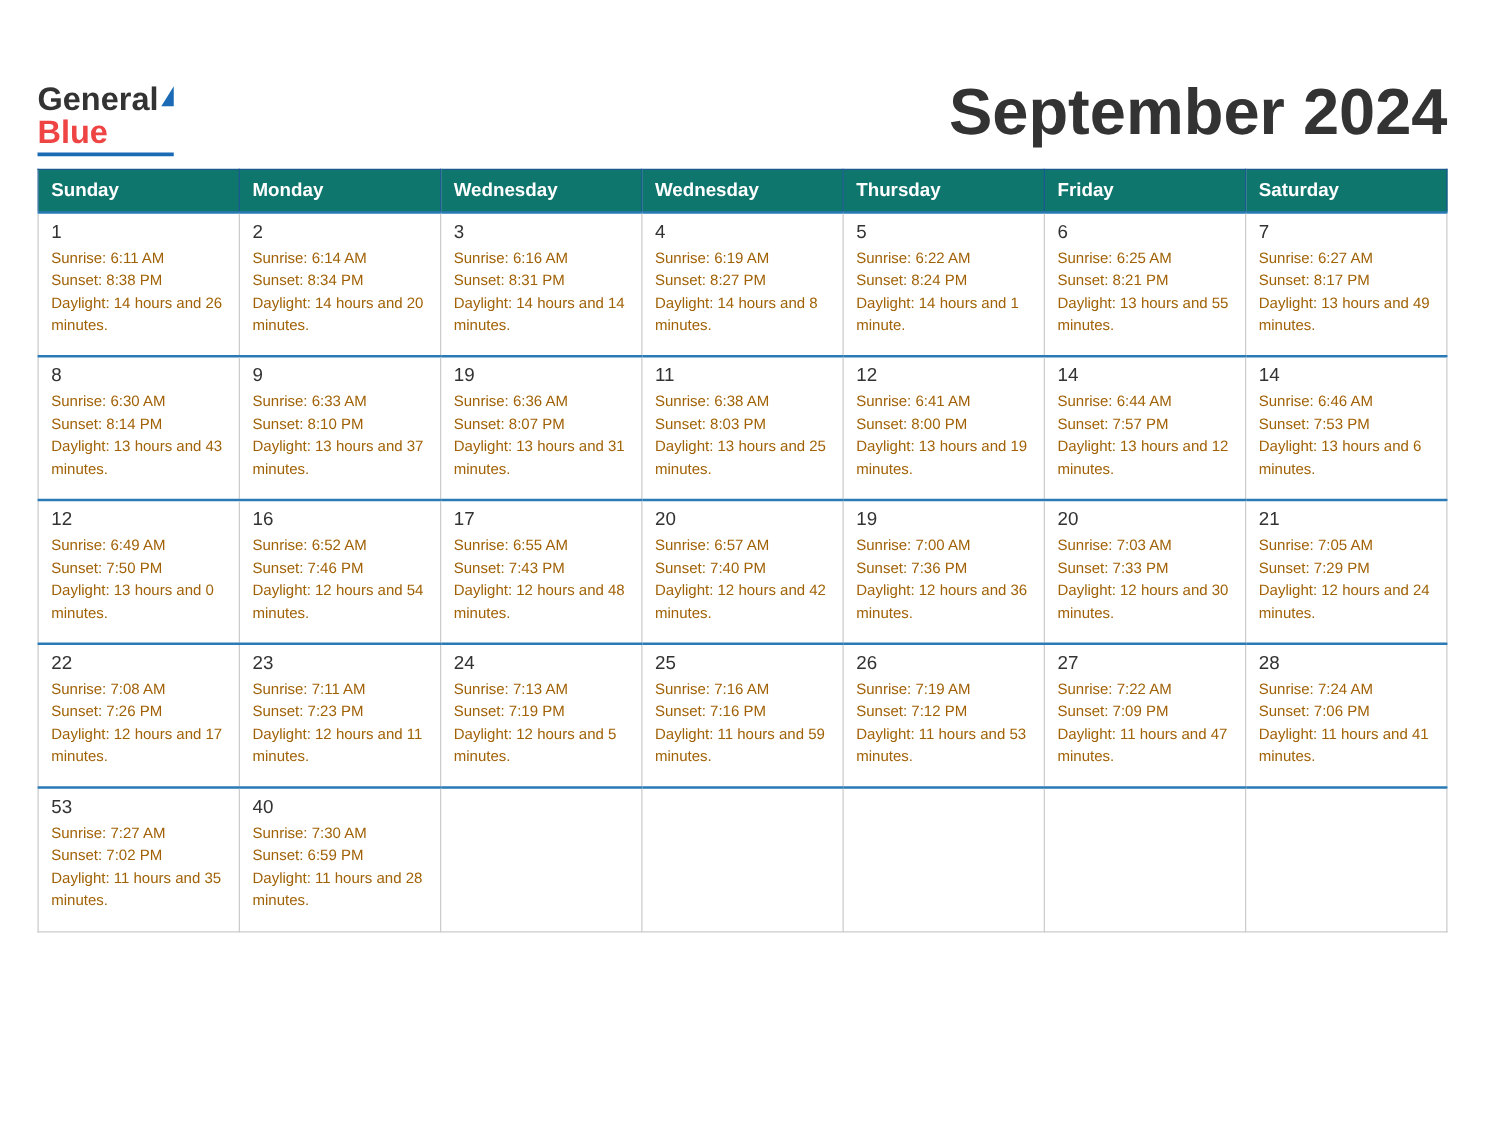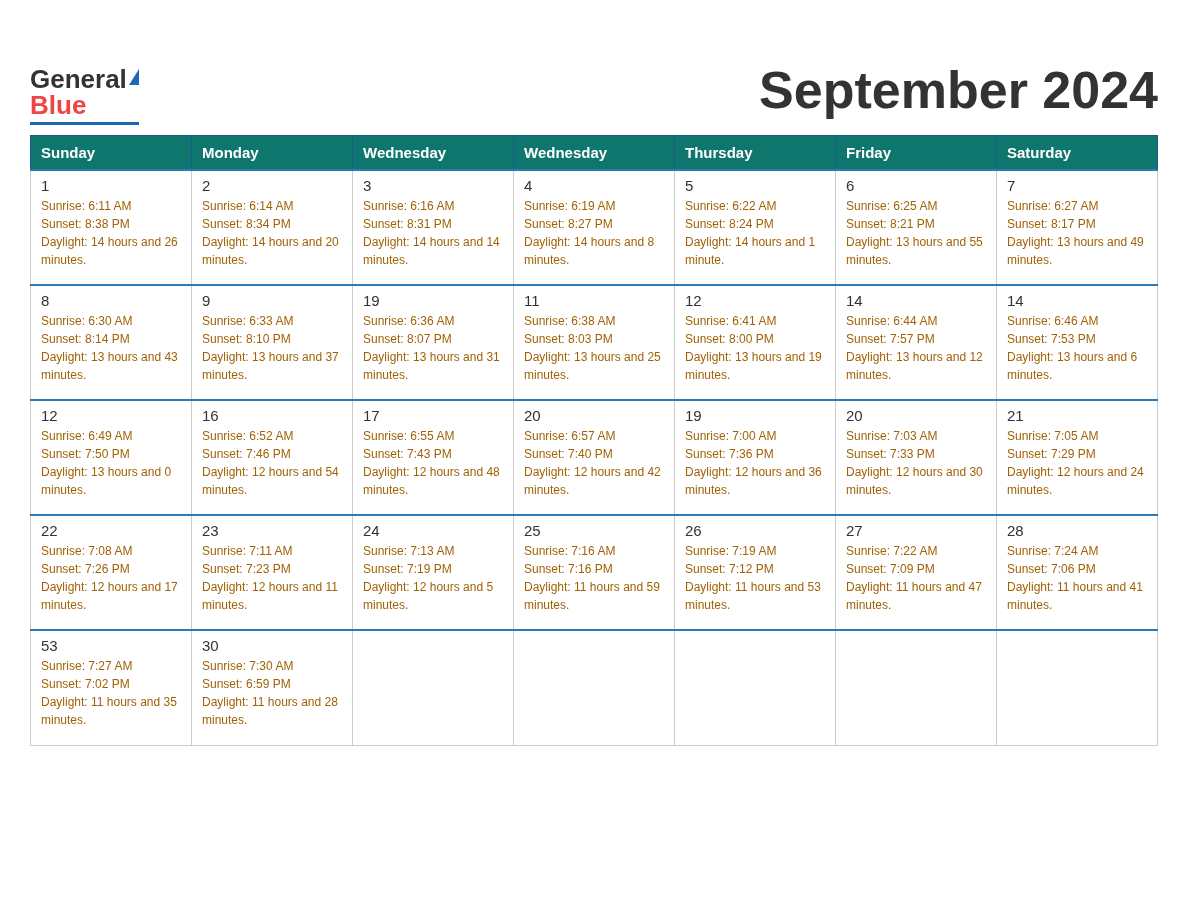--- a/index.html
+++ b/index.html
@@ -319,21 +319,21 @@
         </td>
       </tr>
       <tr class="week-row">
         <td>
           <span class="day-number">53</span>
           <div class="day-info">
             Sunrise: 7:27 AM<br>Sunset: 7:02 PM<br>Daylight: 11 hours and 35 minutes.
           </div>
         </td>
         <td>
-          <span class="day-number">30</span>
+          <span class="day-number">40</span>
           <div class="day-info">
             Sunrise: 7:30 AM<br>Sunset: 6:59 PM<br>Daylight: 11 hours and 28 minutes.
           </div>
         </td>
         <td class="empty-cell"></td>
         <td class="empty-cell"></td>
         <td class="empty-cell"></td>
         <td class="empty-cell"></td>
         <td class="empty-cell"></td>
       </tr>

